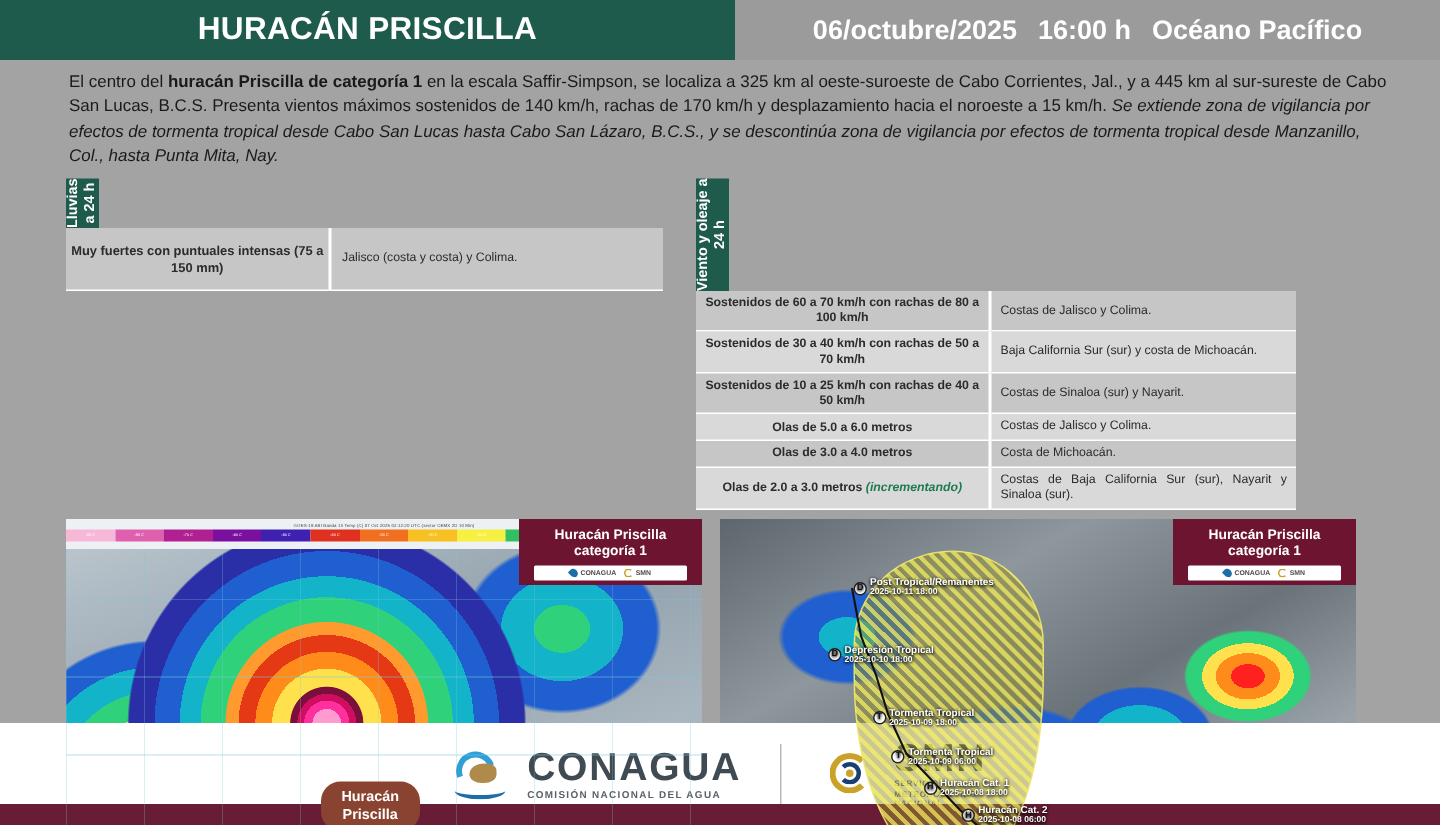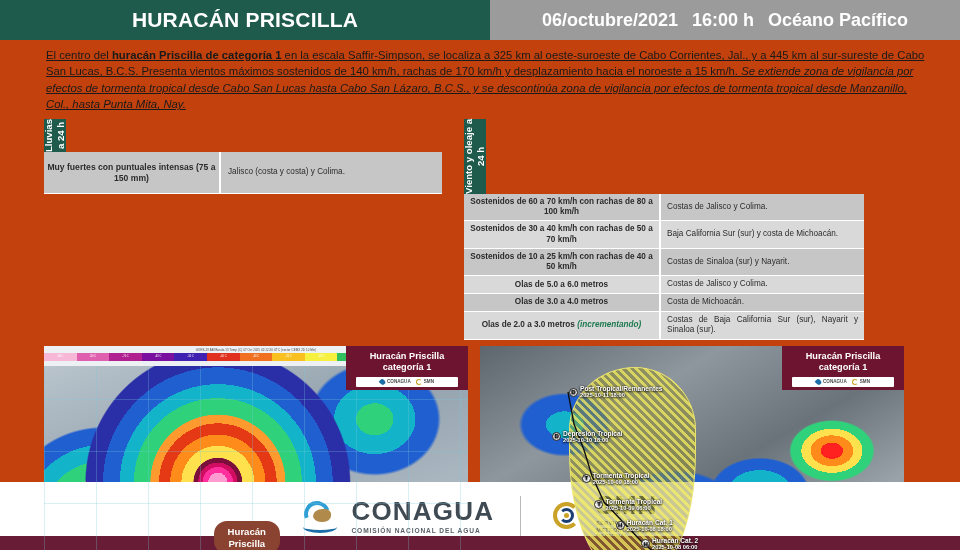--- a/index.html
+++ b/index.html
@@ -2,42 +2,41 @@
 <html><head>
 <meta charset="utf-8">
 <style>
   * { box-sizing: border-box; margin: 0; padding: 0; }
   html, body {
     width: 960px; height: 550px;
     background: #ffffff;
     font-family: "Liberation Sans", sans-serif;
     overflow: hidden;
   }
-  #page { position: relative; width: 960px; height: 550px; background: #c2410c; }
+  #page { position: relative; width: 960px; height: 550px; background: #a3a3a3; }
 
   
   .header { display: flex; width: 960px; height: 40px; }
   .header-title {
     width: 490px; background: #1e5b4c; color: #fff;
     display: flex; align-items: center; justify-content: center;
     font-size: 21px; font-weight: bold; letter-spacing: .2px;
   }
   .header-meta {
     flex: 1; background: #9b9b9b; color: #fff;
     display: flex; align-items: center; justify-content: center; gap: 14px;
     font-size: 18px; font-weight: bold;
   }
   .header-meta span { white-space: nowrap; }
 
   
   .summary {
     padding: 7px 34px 4px 46px;
     font-size: 11.3px; line-height: 1.46; color: #1a1a1a;
     text-align: left;
-    text-decoration: underline;
   }
   .summary b { font-weight: bold; }
   .summary i { font-style: italic; }
 
   
   .tables { display: flex; padding: 2px 28px 6px 44px; gap: 22px; align-items: flex-start; }
 
   .tbl-wrap { display: flex; flex-direction: column; }
   .tbl-side {
     background: #1e5b4c; color: #fff; width: 22px; flex: 0 0 22px;
@@ -168,21 +167,21 @@
   .bottom-strip { position: absolute; left: 0; bottom: 0; width: 960px; height: 14px; background: #691c36; }
 </style>
 </head>
 <body>
 
 <div id="page">
 
   <div class="header">
     <div class="header-title">HURACÁN PRISCILLA</div>
     <div class="header-meta">
-      <span>06/octubre/2021</span>
+      <span>06/octubre/2025</span>
       <span>16:00 h</span>
       <span>Océano Pacífico</span>
     </div>
   </div>
 
   <div class="summary">
     <span>El centro del </span><b>huracán Priscilla de categoría 1</b><span> en la escala Saffir-Simpson, se localiza a 325 km al oeste-suroeste de Cabo Corrientes, Jal., y a 445 km al sur-sureste de Cabo San Lucas, B.C.S. Presenta vientos máximos sostenidos de 140 km/h, rachas de 170 km/h y desplazamiento hacia el noroeste a 15 km/h. </span><i>Se extiende zona de vigilancia por efectos de tormenta tropical desde Cabo San Lucas hasta Cabo San Lázaro, B.C.S., y se descontinúa zona de vigilancia por efectos de tormenta tropical desde Manzanillo, Col., hasta Punta Mita, Nay.</i>
   </div>
 
   <div class="tables">

